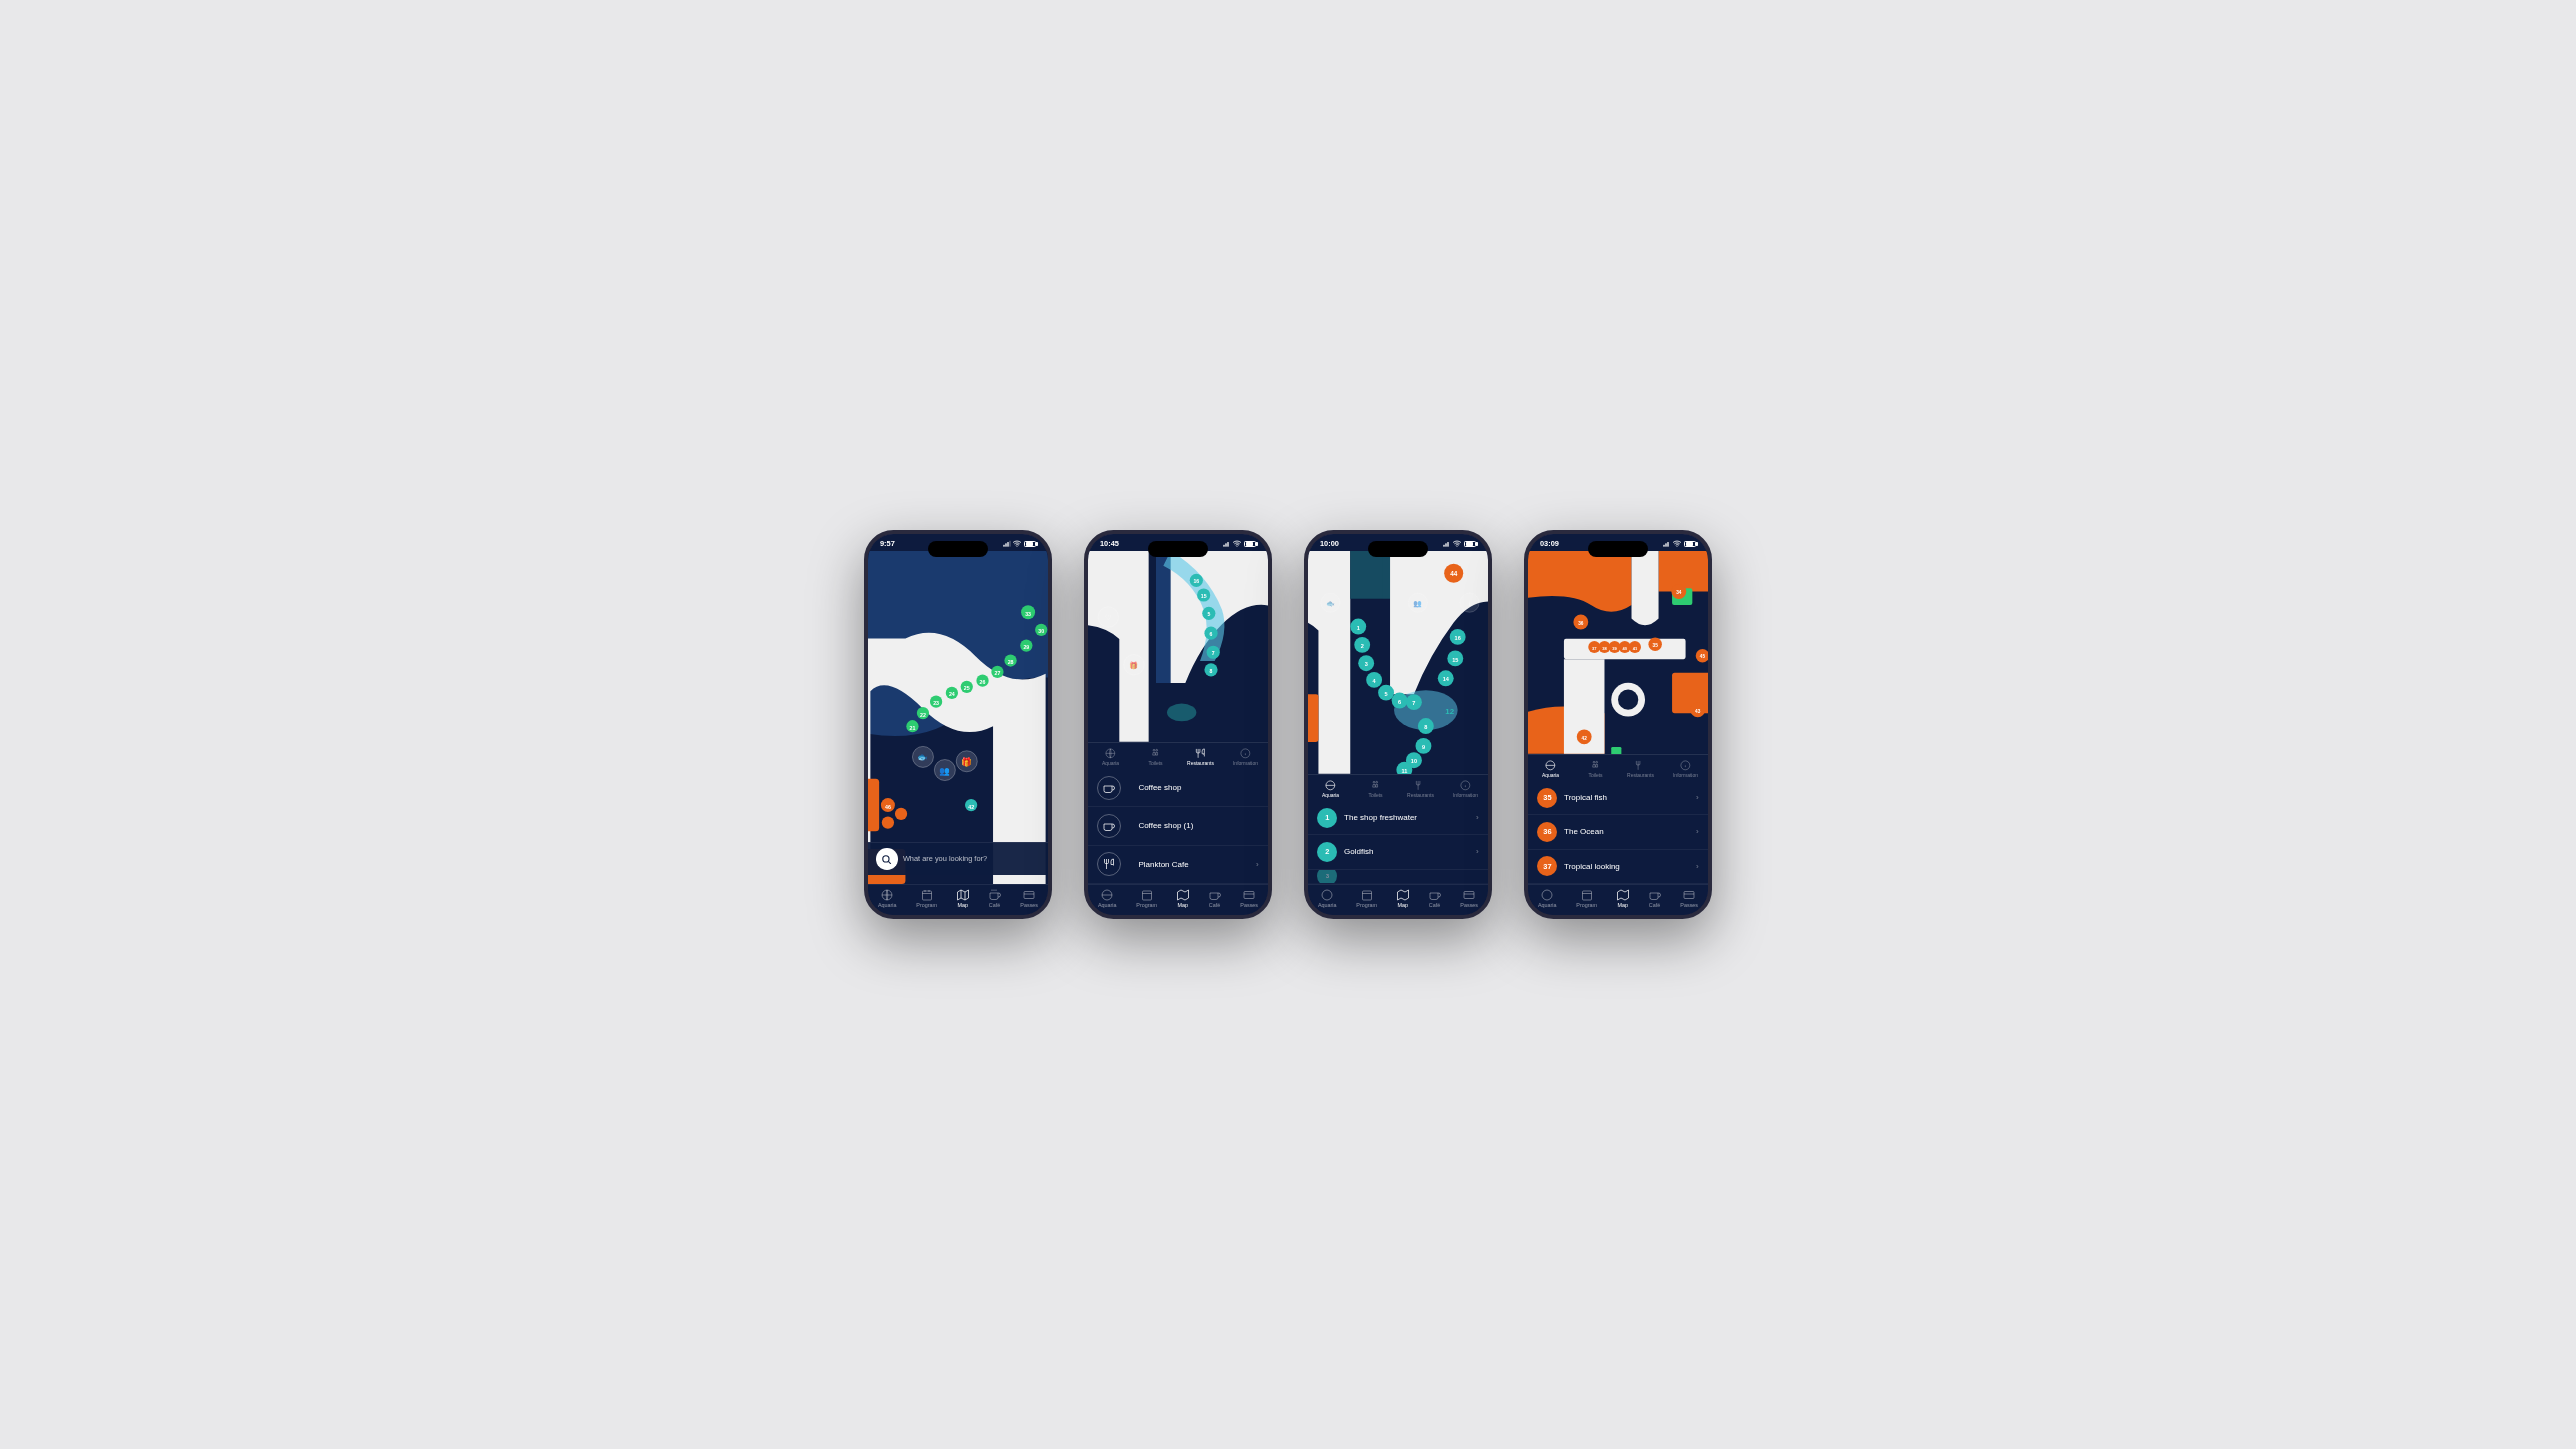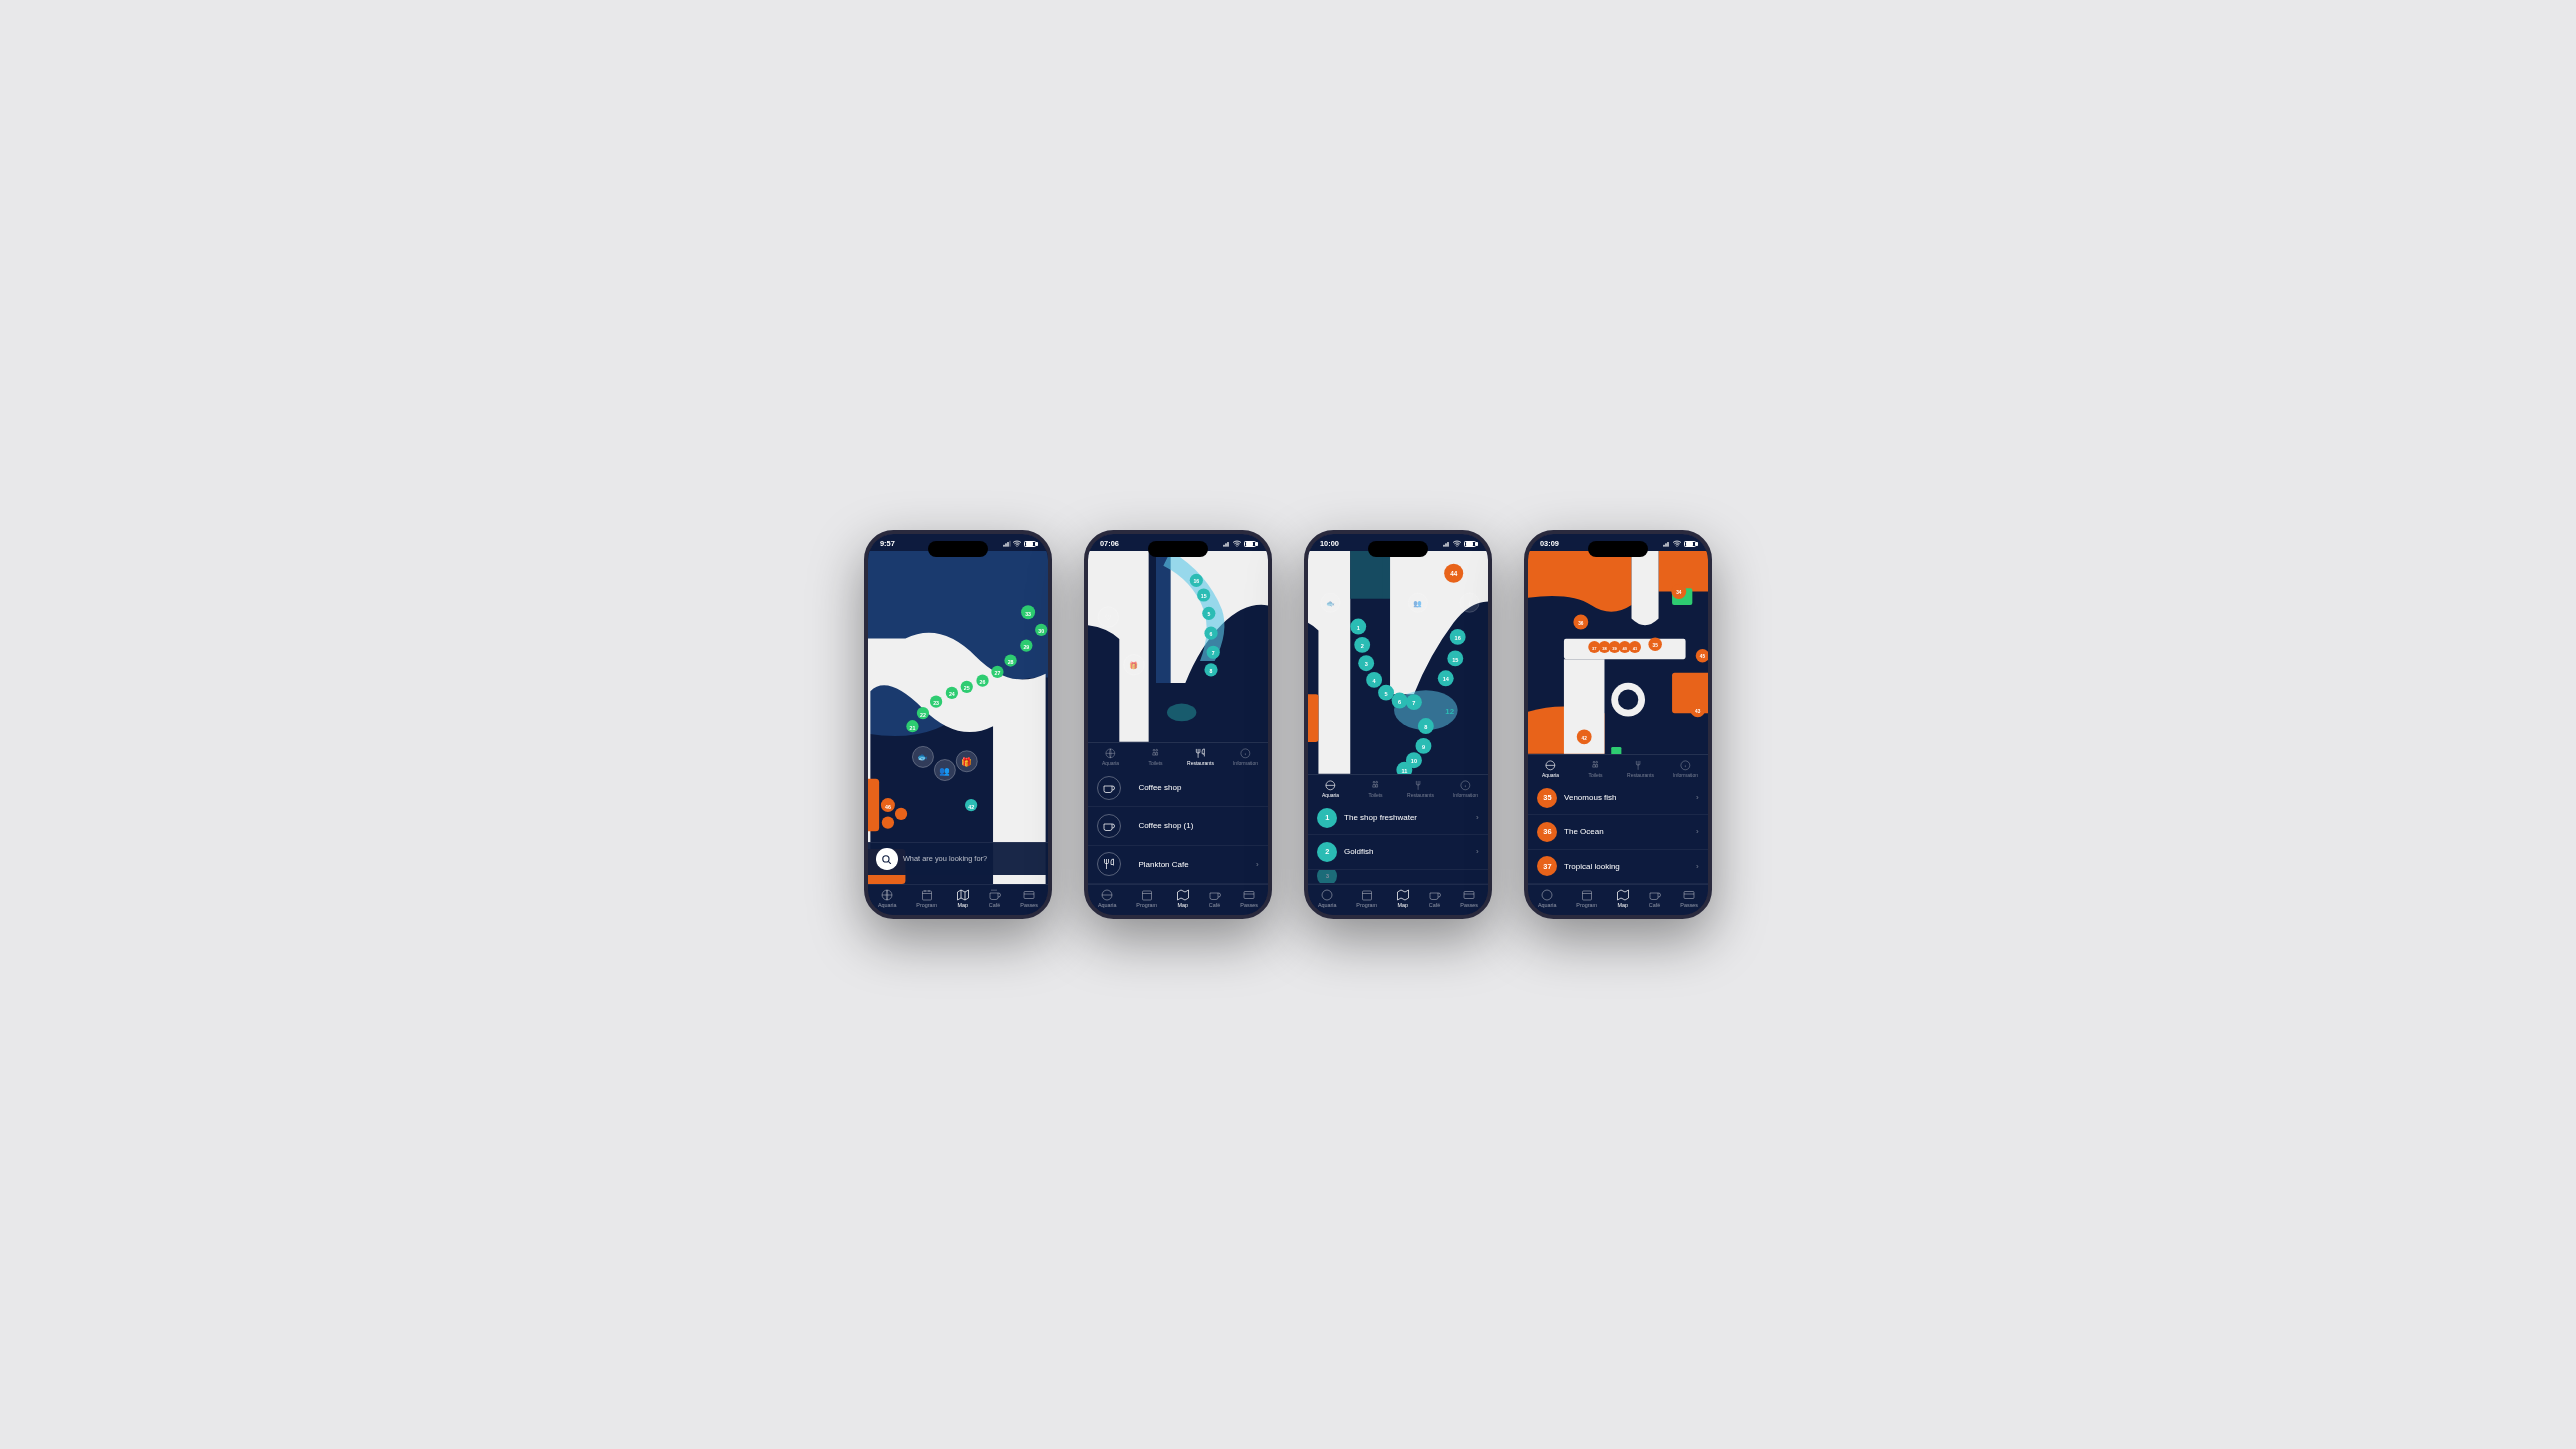--- a/index.html
+++ b/index.html
@@ -369,21 +369,21 @@
           <span>Passes</span>
         </div>
       </div>
     </div>
   </div>
 
   <div class="phone">
     <div class="dynamic-island"></div>
     <div class="phone-inner">
       <div class="status-bar">
-        <span class="status-time">07:06</span>
+        <span class="status-time">10:45</span>
         <div class="status-icons">
           <svg viewBox="0 0 24 24">
               <rect x="1" y="14" width="4" height="6" rx="1" fill="white"></rect>
               <rect x="7" y="10" width="4" height="10" rx="1" fill="white"></rect>
               <rect x="13" y="6" width="4" height="14" rx="1" fill="white"></rect>
             </svg>
           <svg viewBox="0 0 24 24">
               <path d="M1 7c6.1-5.3 16-5.3 22 0" stroke="white" stroke-width="2.5" fill="none" stroke-linecap="round"></path>
               <path d="M5 11c4-3.3 10-3.3 14 0" stroke="white" stroke-width="2.5" fill="none" stroke-linecap="round"></path>
               <path d="M9 15c2-1.7 6-1.7 8 0" stroke="white" stroke-width="2.5" fill="none" stroke-linecap="round"></path>
@@ -808,21 +808,21 @@
               <line x1="12" y1="8" x2="12" y2="8.01"></line>
               <line x1="12" y1="12" x2="12" y2="16"></line>
             </svg>
           <span>Information</span>
         </div>
       </div>
 
       <div class="list-panel">
         <div class="aquaria-item">
           <div class="aquaria-badge badge-orange">35</div>
-          <span class="aquaria-item-text">Venomous fish</span>
+          <span class="aquaria-item-text">Tropical fish</span>
           <span class="aquaria-item-chevron">›</span>
         </div>
         <div class="aquaria-item">
           <div class="aquaria-badge badge-orange">36</div>
           <span class="aquaria-item-text">The Ocean</span>
           <span class="aquaria-item-chevron">›</span>
         </div>
         <div class="aquaria-item">
           <div class="aquaria-badge badge-orange">37</div>
           <span class="aquaria-item-text">Tropical looking</span>

